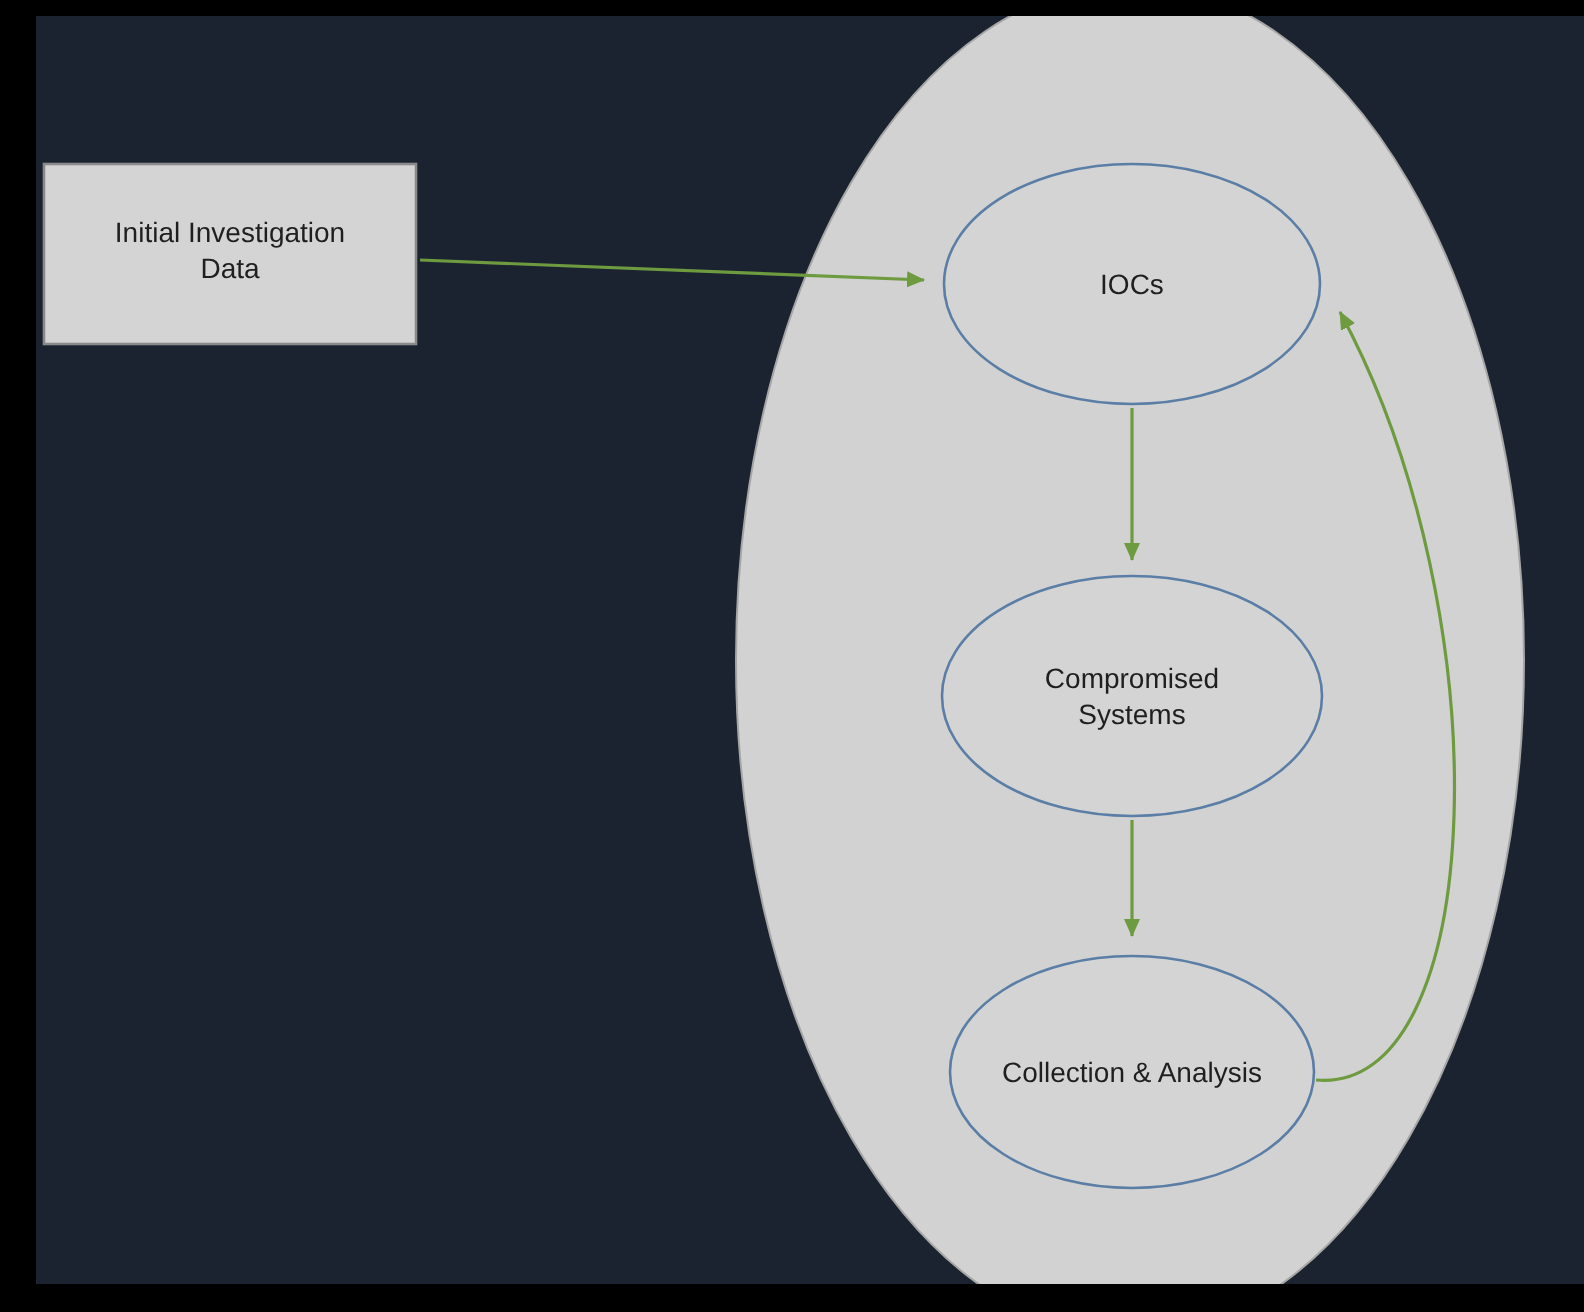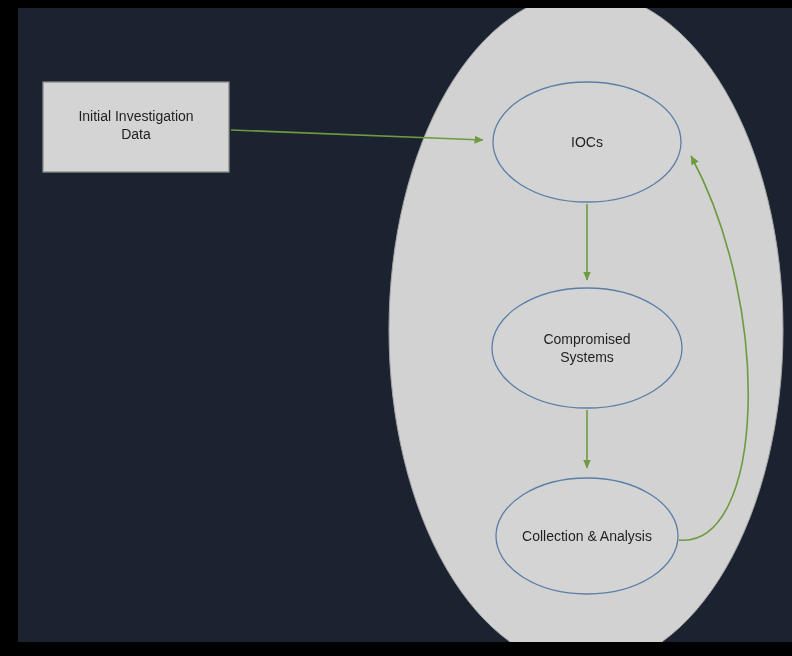--- a/index.html
+++ b/index.html
@@ -18,21 +18,20 @@
     background: var(--frame, #000);
   }
   #canvas {
     position: absolute;
     left: 18px;
     top: 8px;
     right: 0;
     bottom: 14px;
     background: var(--background, #1b2330);
     overflow: hidden;
-    padding-left: 21px;
   }
   svg { display: block; }
   .container-ellipse {
     fill: var(--container-fill, #d2d2d2);
     stroke: var(--container-stroke, #9a9a9a);
     stroke-width: 1;
   }
   .node-shape {
     fill: var(--node-fill, #d4d4d4);
     stroke: var(--node-stroke, #5b7ea6);

